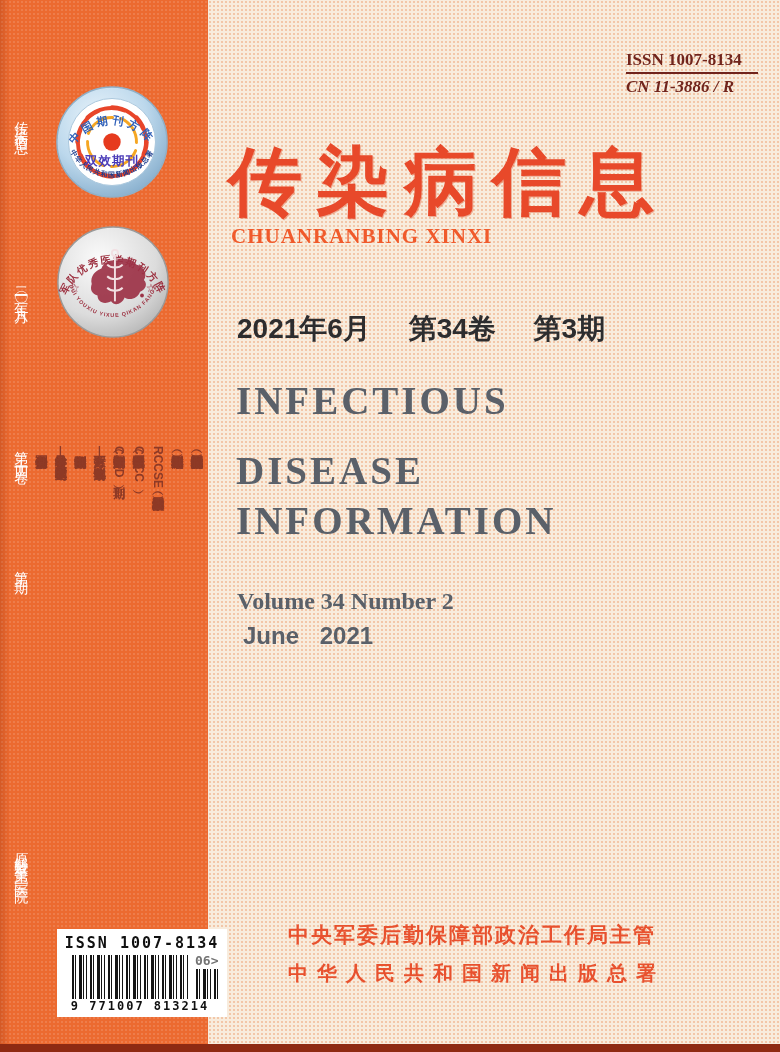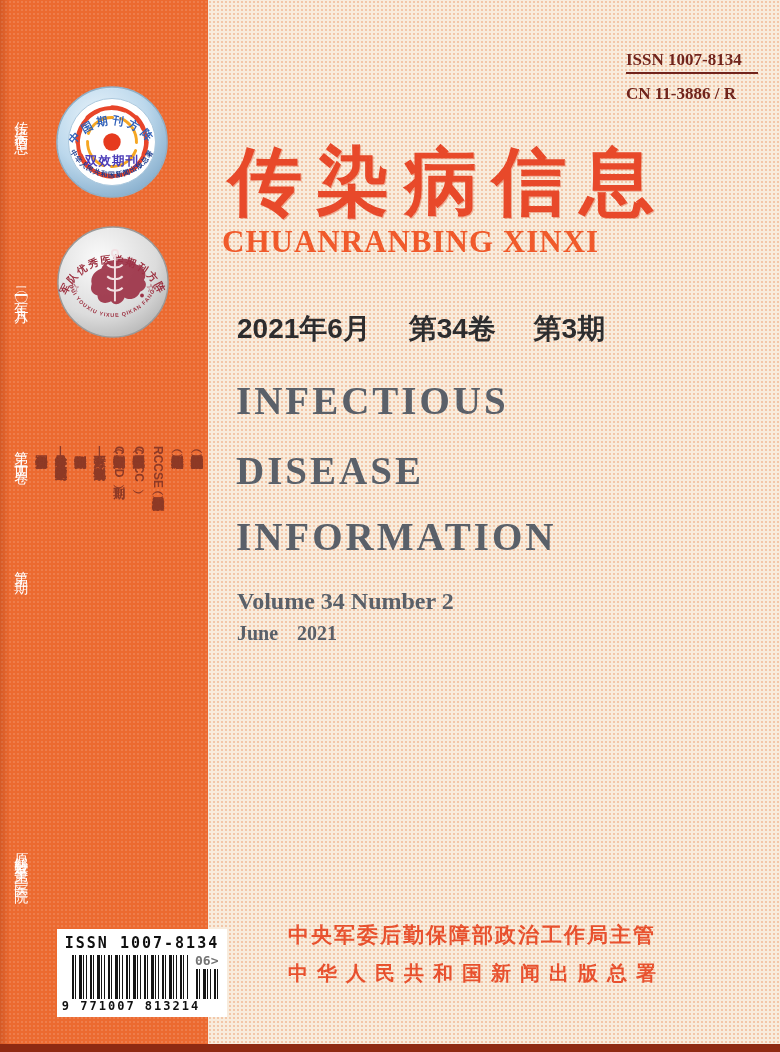--- a/index.html
+++ b/index.html
@@ -35,49 +35,49 @@
     font-weight:bold;
   }
   #indexing .idx{margin:0;}
   
   #issn-block{
     left:626px;top:50px;width:132px;color:#70241c;
     font-family:"Liberation Serif", serif;font-weight:bold;font-size:17px;
     text-align:left;
   }
   #issn-block .l1{padding-bottom:2px;border-bottom:2px solid #70241c;}
-  #issn-block .l2{padding-top:10px;}
+  #issn-block .l2{padding-top:3px;font-style:italic;}
   
   #title-cn{
     left:228px;top:136px;width:450px;height:92px;
     color:#e8492a;font-size:74px;font-weight:bold;line-height:92px;
     letter-spacing:14px;white-space:nowrap;
     font-family:"Liberation Serif", serif;
     text-shadow:1px 1px 0 rgba(220,60,20,.35);
   }
   #title-py{
-    left:222px;top:224px;color:#f05a2b;font-size:31px;font-weight:bold;
+    left:231px;top:224px;color:#f05a2b;font-size:21px;font-weight:bold;
     font-family:"Liberation Serif", serif;letter-spacing:1px;white-space:nowrap;
   }
   #issue-line{
     left:237px;top:310px;color:#2d2d2f;font-size:28px;font-weight:bold;white-space:nowrap;
   }
   #issue-line span{margin-right:30px;}
   .entitle{
     left:236px;color:#5a6069;font-size:39px;font-weight:bold;
     font-family:"Liberation Serif", serif;letter-spacing:3px;white-space:nowrap;
   }
   #vol-line{
     left:237px;top:588px;color:#5a6069;font-size:24px;font-weight:bold;
     font-family:"Liberation Serif", serif;white-space:nowrap;
   }
   #vol-line .gap{}
   #date-line{
-    left:237px;top:622px;color:#5a6069;font-size:20px;font-weight:bold;
-    font-family:Liberation Serif, serif;word-spacing:14px;white-space:nowrap;
+    left:243px;top:622px;color:#5a6069;font-size:24px;font-weight:bold;
+    font-family:Liberation Sans, sans-serif;word-spacing:14px;white-space:nowrap;
   }
   #footer-lines{
     left:288px;top:921px;width:420px;color:#e8512e;font-weight:bold;
   }
   #footer-lines .f1{font-size:21px;letter-spacing:2px;margin-bottom:11px;white-space:nowrap;}
   #footer-lines .f2{font-size:20px;letter-spacing:9px;white-space:nowrap;}
   
   #barcode-box{left:57px;top:929px;width:170px;height:88px;background:#fff;}
   #bc-issn{
     position:absolute;left:0;top:5px;width:170px;text-align:center;
@@ -88,21 +88,21 @@
     position:absolute;
     background-image:repeating-linear-gradient(90deg,
       #151515 0 2px, #fff 2px 3px,
       #151515 3px 4px, #fff 4px 7px,
       #151515 7px 10px, #fff 10px 11px,
       #151515 11px 12px, #fff 12px 14px,
       #151515 14px 15px, #fff 15px 18px);
   }
   #bc-main{left:15px;top:26px;width:116px;height:44px;}
   #bc-digits{
-    position:absolute;left:4px;top:70px;width:140px;text-align:center;
+    position:absolute;left:13px;top:70px;width:140px;text-align:center;
     color:#111;font-family:"DejaVu Sans Mono", monospace;font-weight:bold;
     font-size:12px;letter-spacing:2px;white-space:nowrap;
   }
   #bc-addon-label{
     position:absolute;left:138px;top:24px;width:30px;
     color:#737373;font-family:"DejaVu Sans Mono", monospace;font-weight:bold;font-size:13px;
   }
   #bc-addon{left:139px;top:40px;width:24px;height:30px;}
   
   .logo{width:116px;height:116px;}
@@ -213,21 +213,21 @@
   <div id="title-py" class="abs">CHUANRANBING XINXI</div>
 
   <div id="issue-line" class="abs">
     <span>2021年6月</span>
     <span>第34卷</span>
     <span>第3期</span>
   </div>
 
   <div class="abs entitle" style="top:448px;">DISEASE</div>
   <div class="abs entitle" style="top:378px;">INFECTIOUS</div>
-  <div class="abs entitle" style="top:514px;text-align:center;">INFORMATION</div>
+  <div class="abs entitle" style="top:498px;text-align:center;">INFORMATION</div>
 
   <div id="vol-line" class="abs">
     <span class="gap">Volume 34</span>
     <span>Number 2</span>
   </div>
   <div id="date-line" class="abs">June 2021</div>
 
   <div id="footer-lines" class="abs">
     <div class="f1">中央军委后勤保障部政治工作局主管</div>
     <div class="f2">中华人民共和国新闻出版总署</div>

